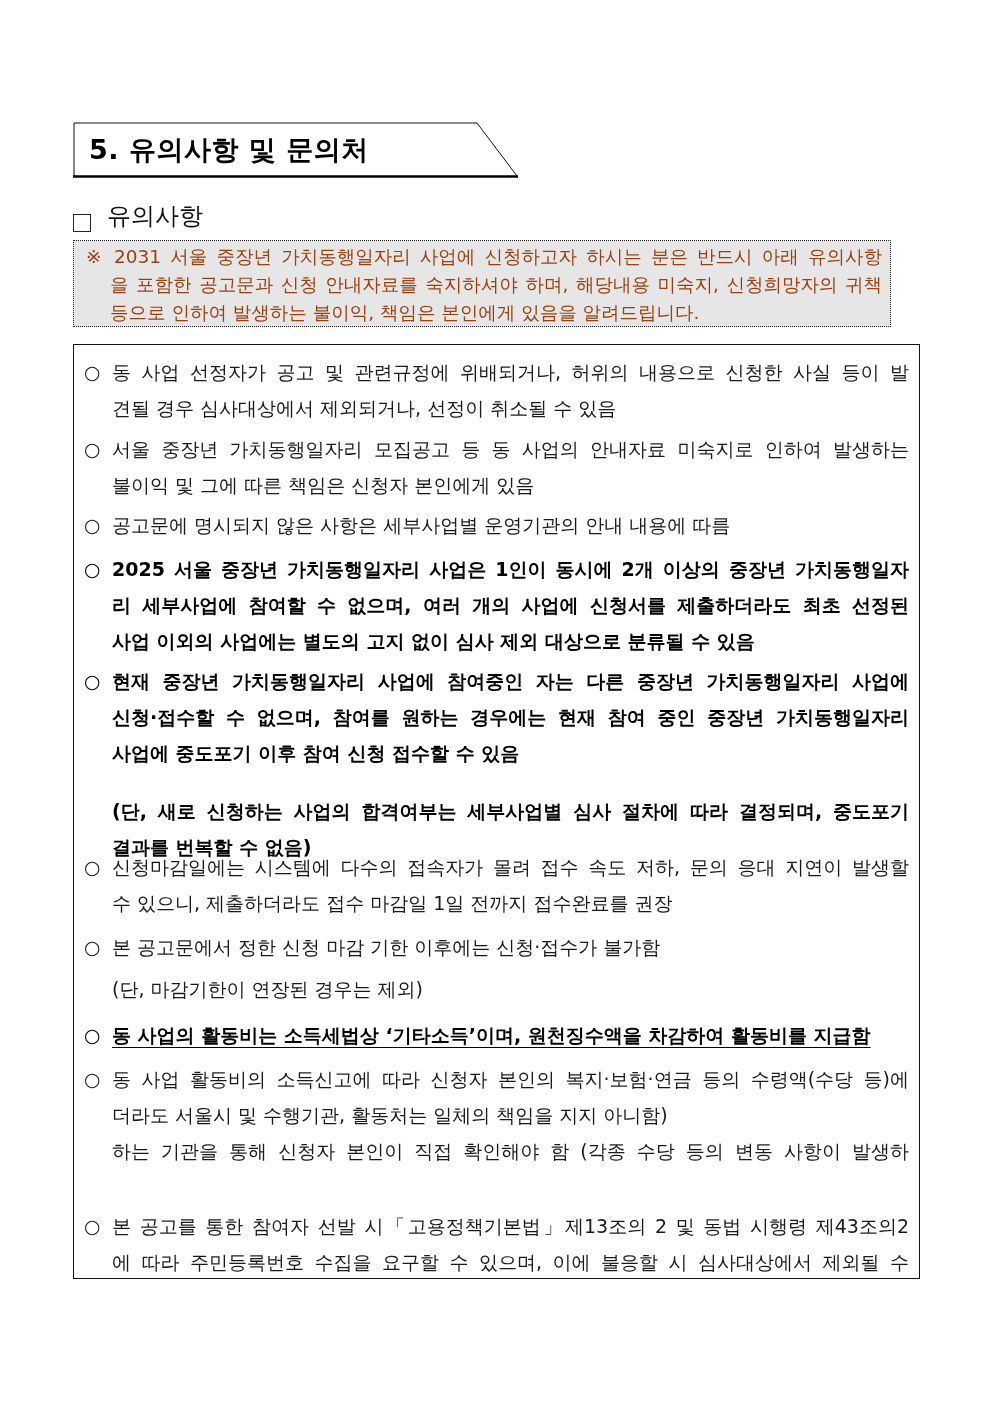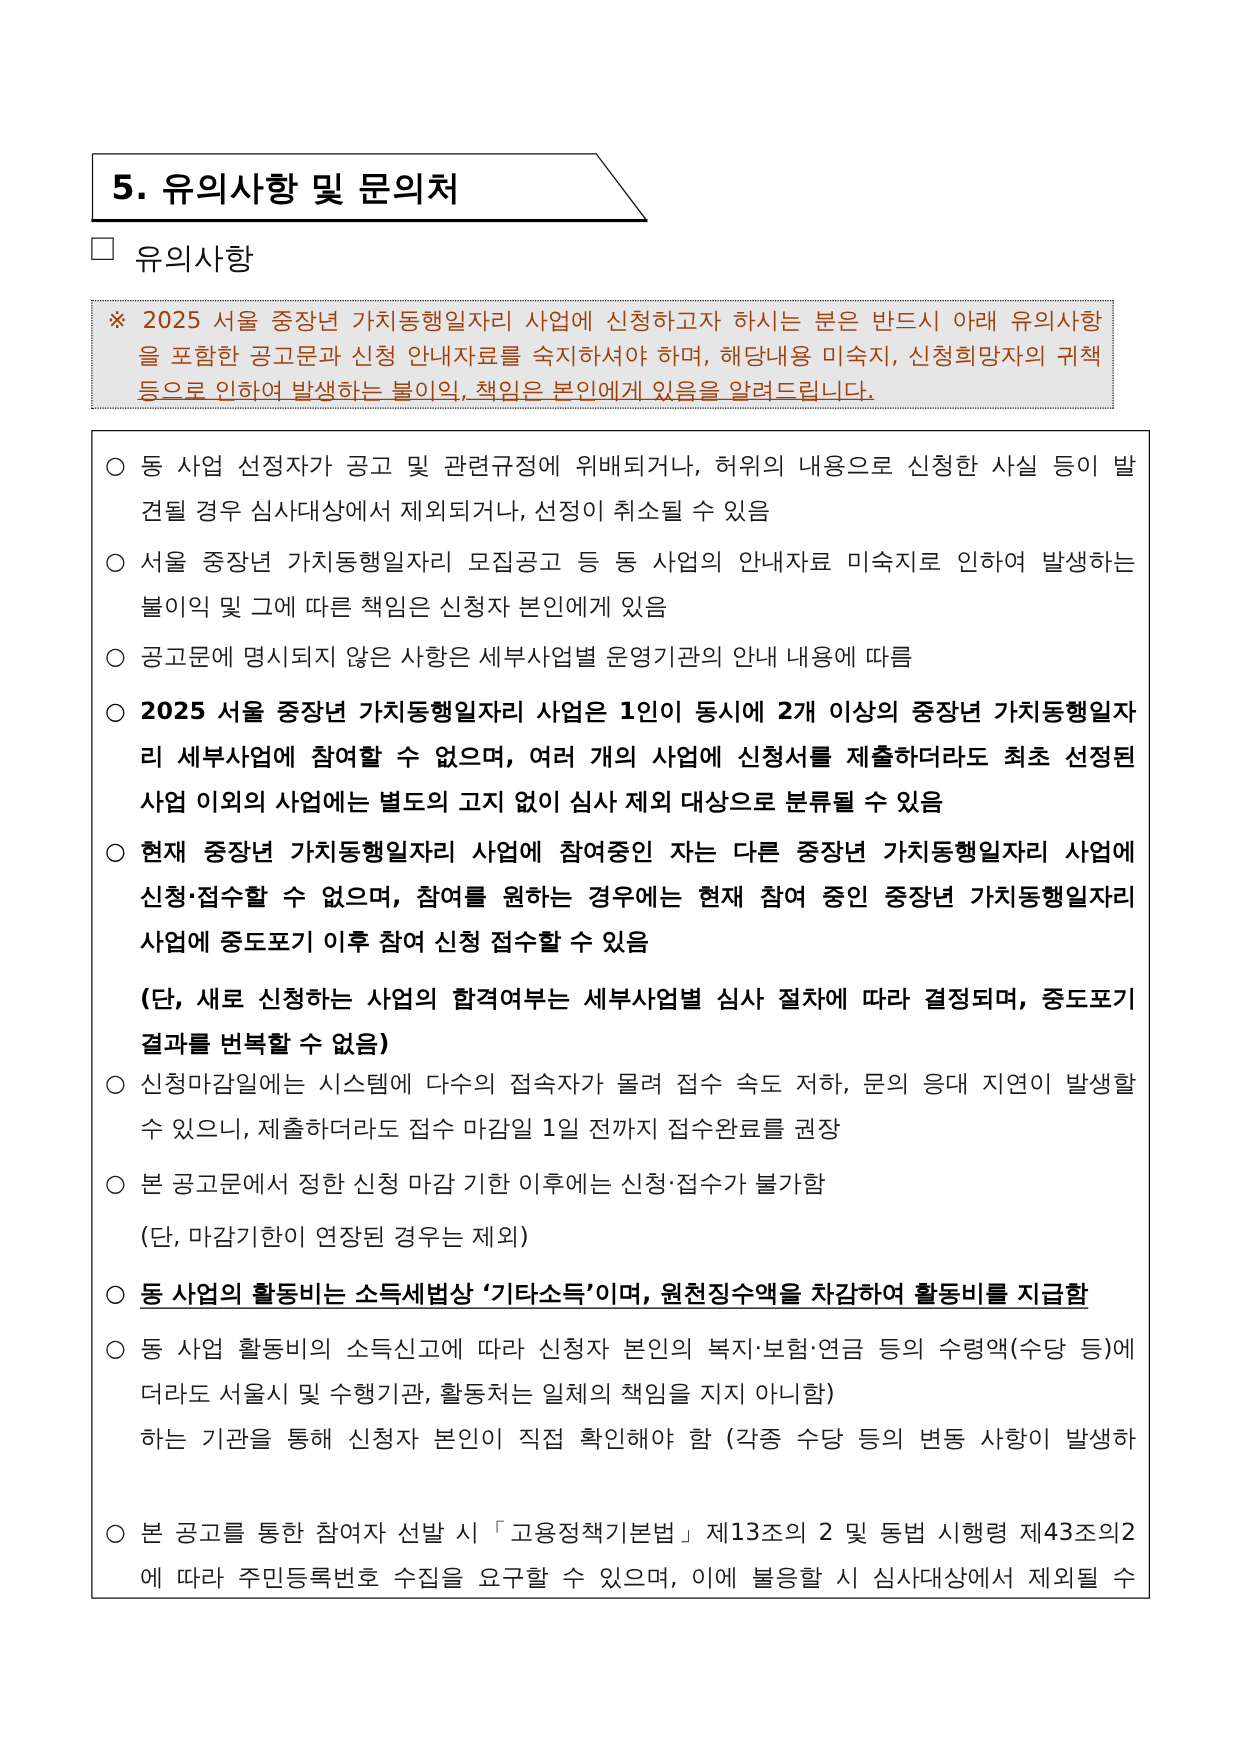--- a/index.html
+++ b/index.html
@@ -4,31 +4,31 @@
 <style>
   html, body { margin: 0; padding: 0; background: #ffffff; }
   body { width: 992px; height: 1403px; position: relative; overflow: hidden;
          font-family: "DejaVu Sans", "Liberation Sans", sans-serif; color: #111; }
 
   .section-title-box { position: absolute; left: 73px; top: 122px; width: 445px; height: 55px; }
   .section-title-box svg { position: absolute; left: 0; top: 0; }
   .section-title { position: absolute; left: 16px; top: 10px; font-size: 27px; font-weight: bold;
                    letter-spacing: 0.5px; color: #000; white-space: nowrap; }
 
-  .subheading { position: absolute; left: 73px; top: 190px; font-size: 24px; color: #111;
-                display: flex; align-items: flex-start; white-space: nowrap; }
+  .subheading { position: absolute; left: 73px; top: 200px; font-size: 24px; color: #111;
+                display: flex; align-items: flex-end; white-space: nowrap; }
   .checkbox-sq { width: 18px; height: 18px; border: 1.5px solid #222; margin-right: 16px; box-sizing: border-box; }
 
   .notice-box { position: absolute; left: 73px; top: 240px; width: 818px; height: 87px;
                 background: #e6e6e6; border: 1.5px dotted #222; box-sizing: border-box;
                 padding: 2px 8px 0 12px; }
   .notice-line { font-size: 18.5px; line-height: 28px; color: #9c3f0c; white-space: nowrap;
                  text-align: justify; text-align-last: justify; }
   .notice-line.indent { padding-left: 24px; }
-  .notice-line.last { text-align-last: left; text-decoration: underline; }
+  .notice-line.last { text-align-last: left; }
 
   .main-box { position: absolute; left: 73px; top: 344px; width: 847px; height: 935px;
               border: 1.5px solid #111; box-sizing: border-box; overflow: hidden; }
 
   .item { position: absolute; left: 10px; right: 10px; }
   .line { font-size: 19px; line-height: 36px; white-space: nowrap; color: #1a1a1a;
           text-align: justify; text-align-last: justify; }
   .line.last { text-align-last: left; }
   .line.cont { padding-left: 28px; }
   .bullet { display: inline-block; width: 28px; font-size: 19px; }
@@ -46,21 +46,21 @@
   </svg>
   <div class="section-title">5. 유의사항 및 문의처</div>
 </div>
 
 <div class="subheading">
   <span class="checkbox-sq"></span>
   <span>유의사항</span>
 </div>
 
 <div class="notice-box">
-  <div class="notice-line">※ 2025 서울 중장년 가치동행일자리 사업에 신청하고자 하시는 분은 반드시 아래 유의사항</div>
+  <div class="notice-line">※ 2031 서울 중장년 가치동행일자리 사업에 신청하고자 하시는 분은 반드시 아래 유의사항</div>
   <div class="notice-line indent">을 포함한 공고문과 신청 안내자료를 숙지하셔야 하며, 해당내용 미숙지, 신청희망자의 귀책</div>
   <div class="notice-line indent last">등으로 인하여 발생하는 불이익, 책임은 본인에게 있음을 알려드립니다.</div>
 </div>
 
 <div class="main-box">
 
   <div class="item" style="top:9px">
     <div class="line"><span class="bullet">○</span><span>동 사업 선정자가 공고 및 관련규정에 위배되거나, 허위의 내용으로 신청한 사실 등이 발</span></div>
     <div class="line cont last">견될 경우 심사대상에서 제외되거나, 선정이 취소될 수 있음</div>
   </div>
@@ -77,21 +77,21 @@
   <div class="item bold" style="top:206px">
     <div class="line"><span class="bullet">○</span><span>2025 서울 중장년 가치동행일자리 사업은 1인이 동시에 2개 이상의 중장년 가치동행일자</span></div>
     <div class="line cont">리 세부사업에 참여할 수 없으며, 여러 개의 사업에 신청서를 제출하더라도 최초 선정된</div>
     <div class="line cont last">사업 이외의 사업에는 별도의 고지 없이 심사 제외 대상으로 분류될 수 있음</div>
   </div>
 
   <div class="item bold" style="top:318px">
     <div class="line"><span class="bullet">○</span><span>현재 중장년 가치동행일자리 사업에 참여중인 자는 다른 중장년 가치동행일자리 사업에</span></div>
     <div class="line cont">신청·접수할 수 없으며, 참여를 원하는 경우에는 현재 참여 중인 중장년 가치동행일자리</div>
     <div class="line cont last">사업에 중도포기 이후 참여 신청 접수할 수 있음</div>
-    <div class="line cont" style="margin-top:10px">(단, 새로 신청하는 사업의 합격여부는 세부사업별 심사 절차에 따라 결정되며, 중도포기</div>
+    <div class="line cont" style="margin-top:22px">(단, 새로 신청하는 사업의 합격여부는 세부사업별 심사 절차에 따라 결정되며, 중도포기</div>
     <div class="line cont last">결과를 번복할 수 없음)</div>
   </div>
 
   <div class="item" style="top:504px">
     <div class="line"><span class="bullet">○</span><span>신청마감일에는 시스템에 다수의 접속자가 몰려 접수 속도 저하, 문의 응대 지연이 발생할</span></div>
     <div class="line cont last">수 있으니, 제출하더라도 접수 마감일 1일 전까지 접수완료를 권장</div>
   </div>
 
   <div class="item" style="top:584px">
     <div class="line last"><span class="bullet">○</span><span>본 공고문에서 정한 신청 마감 기한 이후에는 신청·접수가 불가함</span></div>

